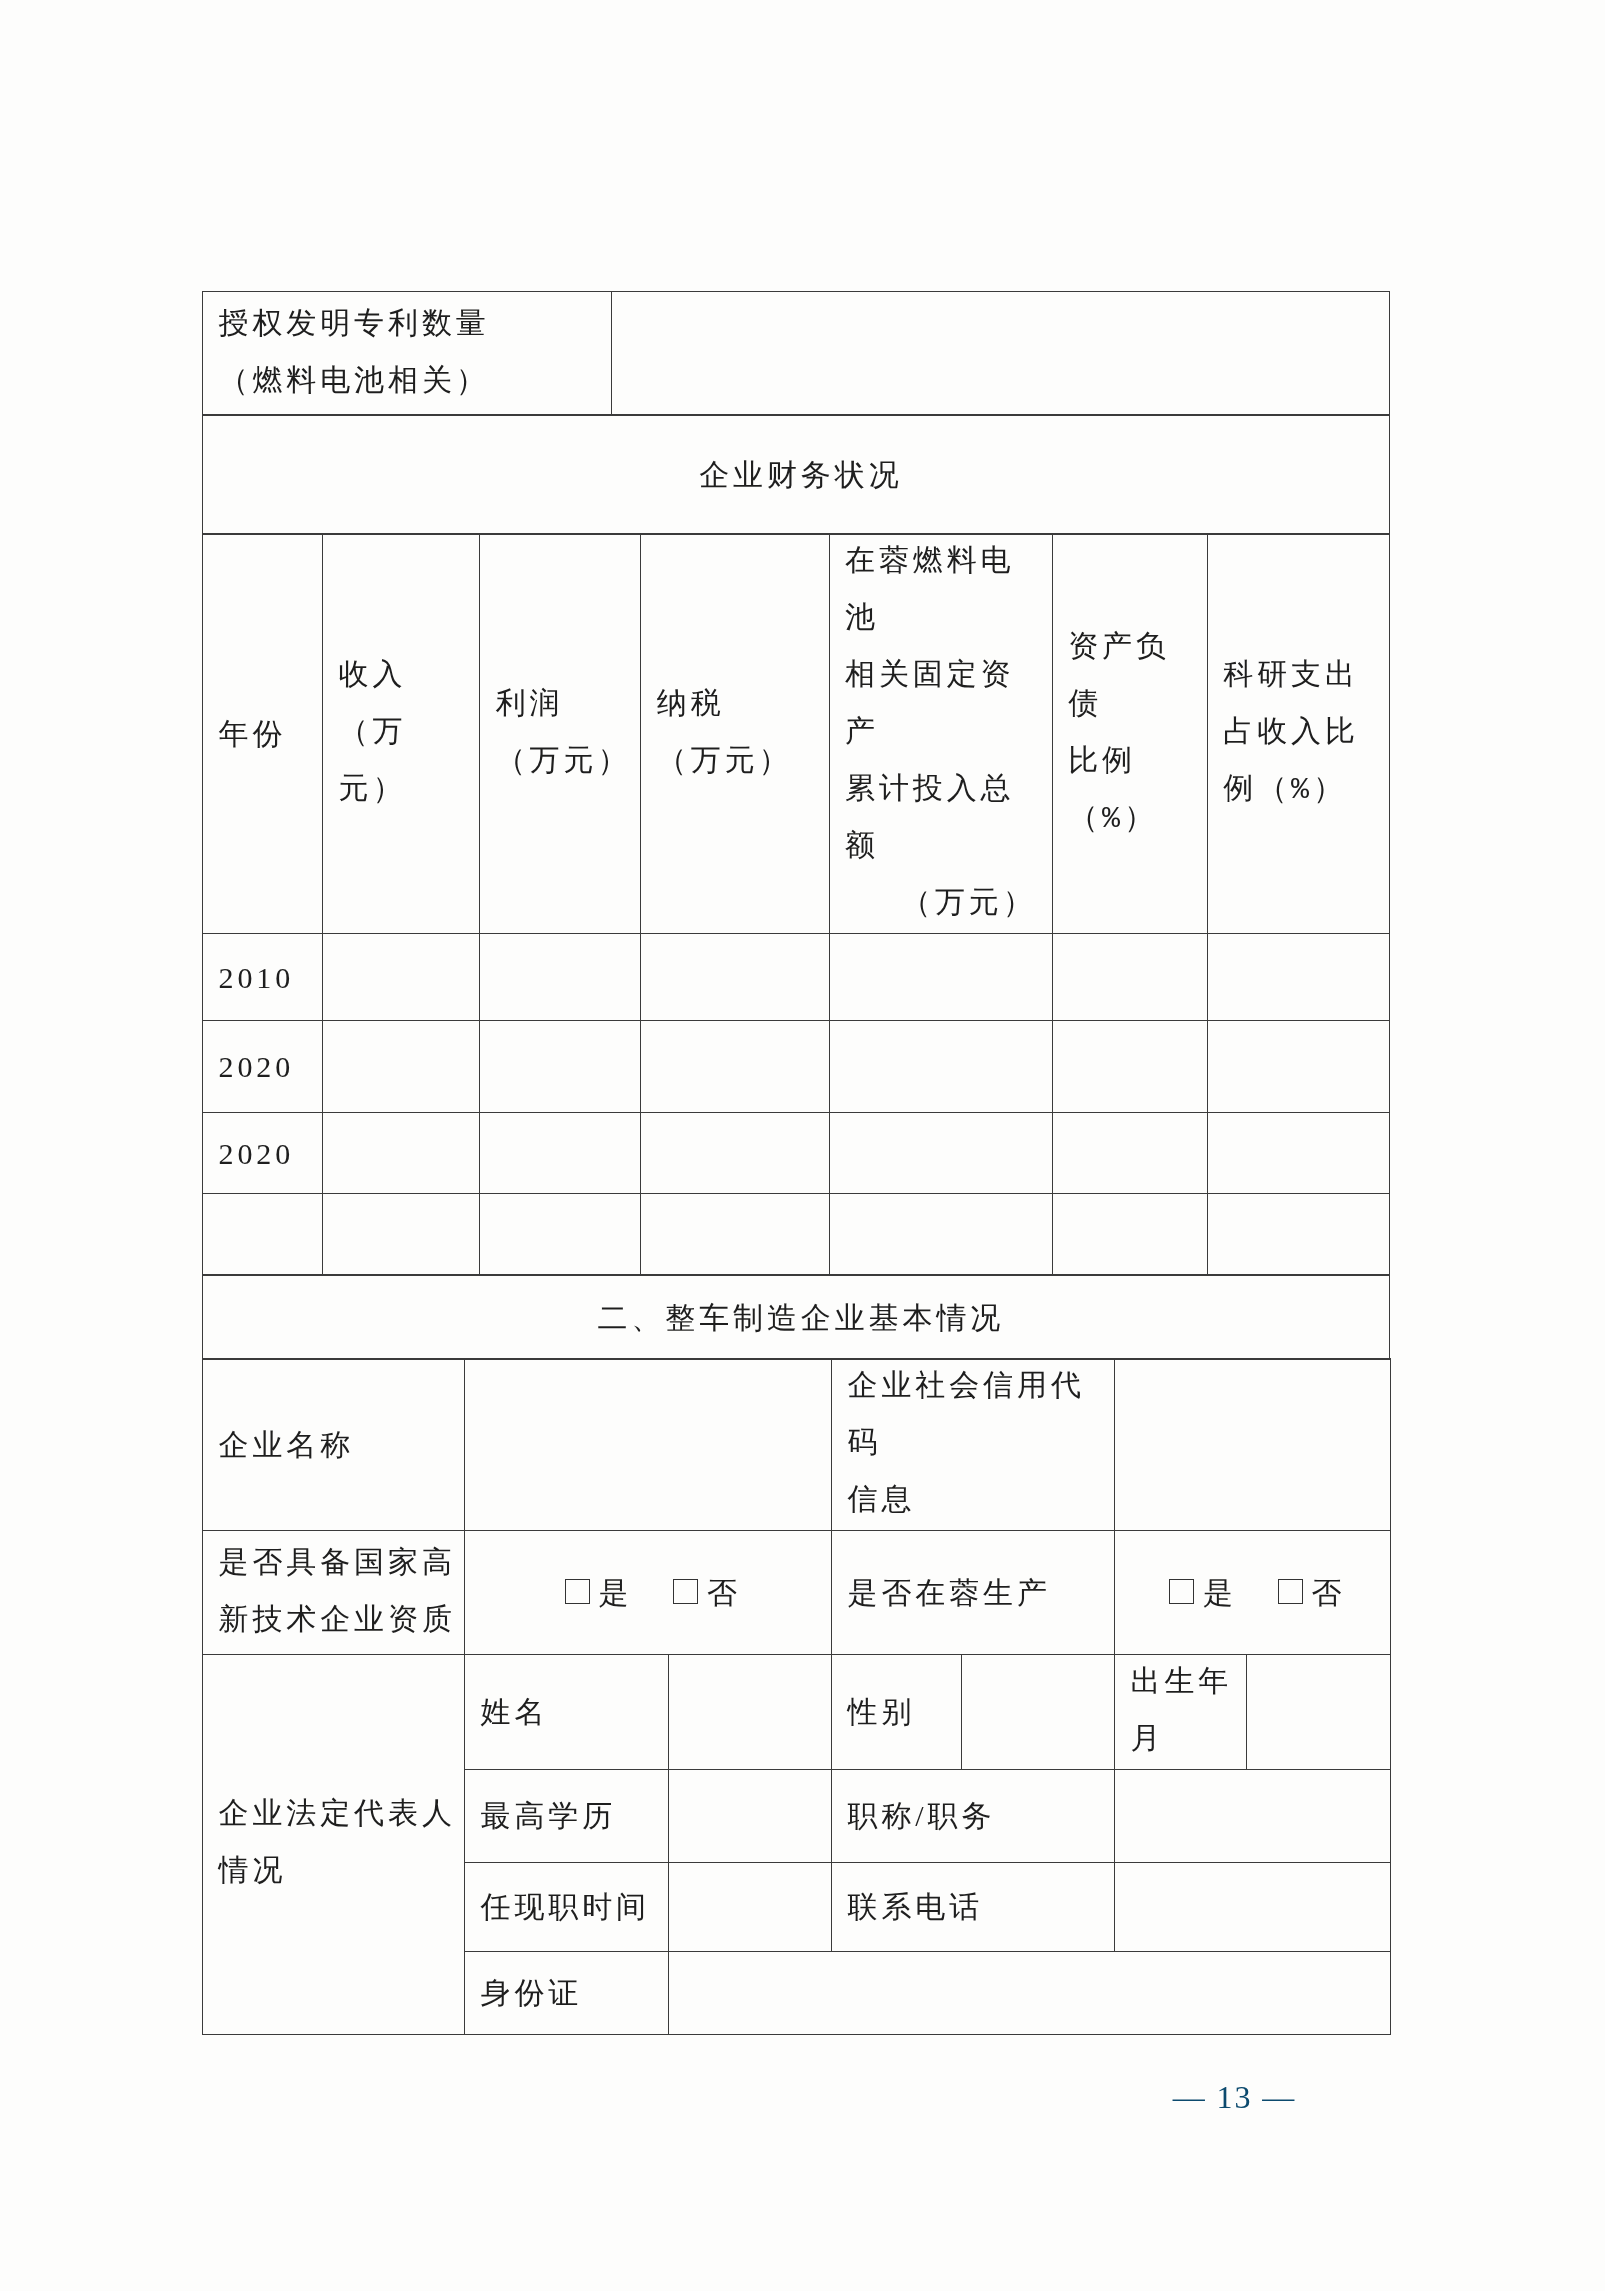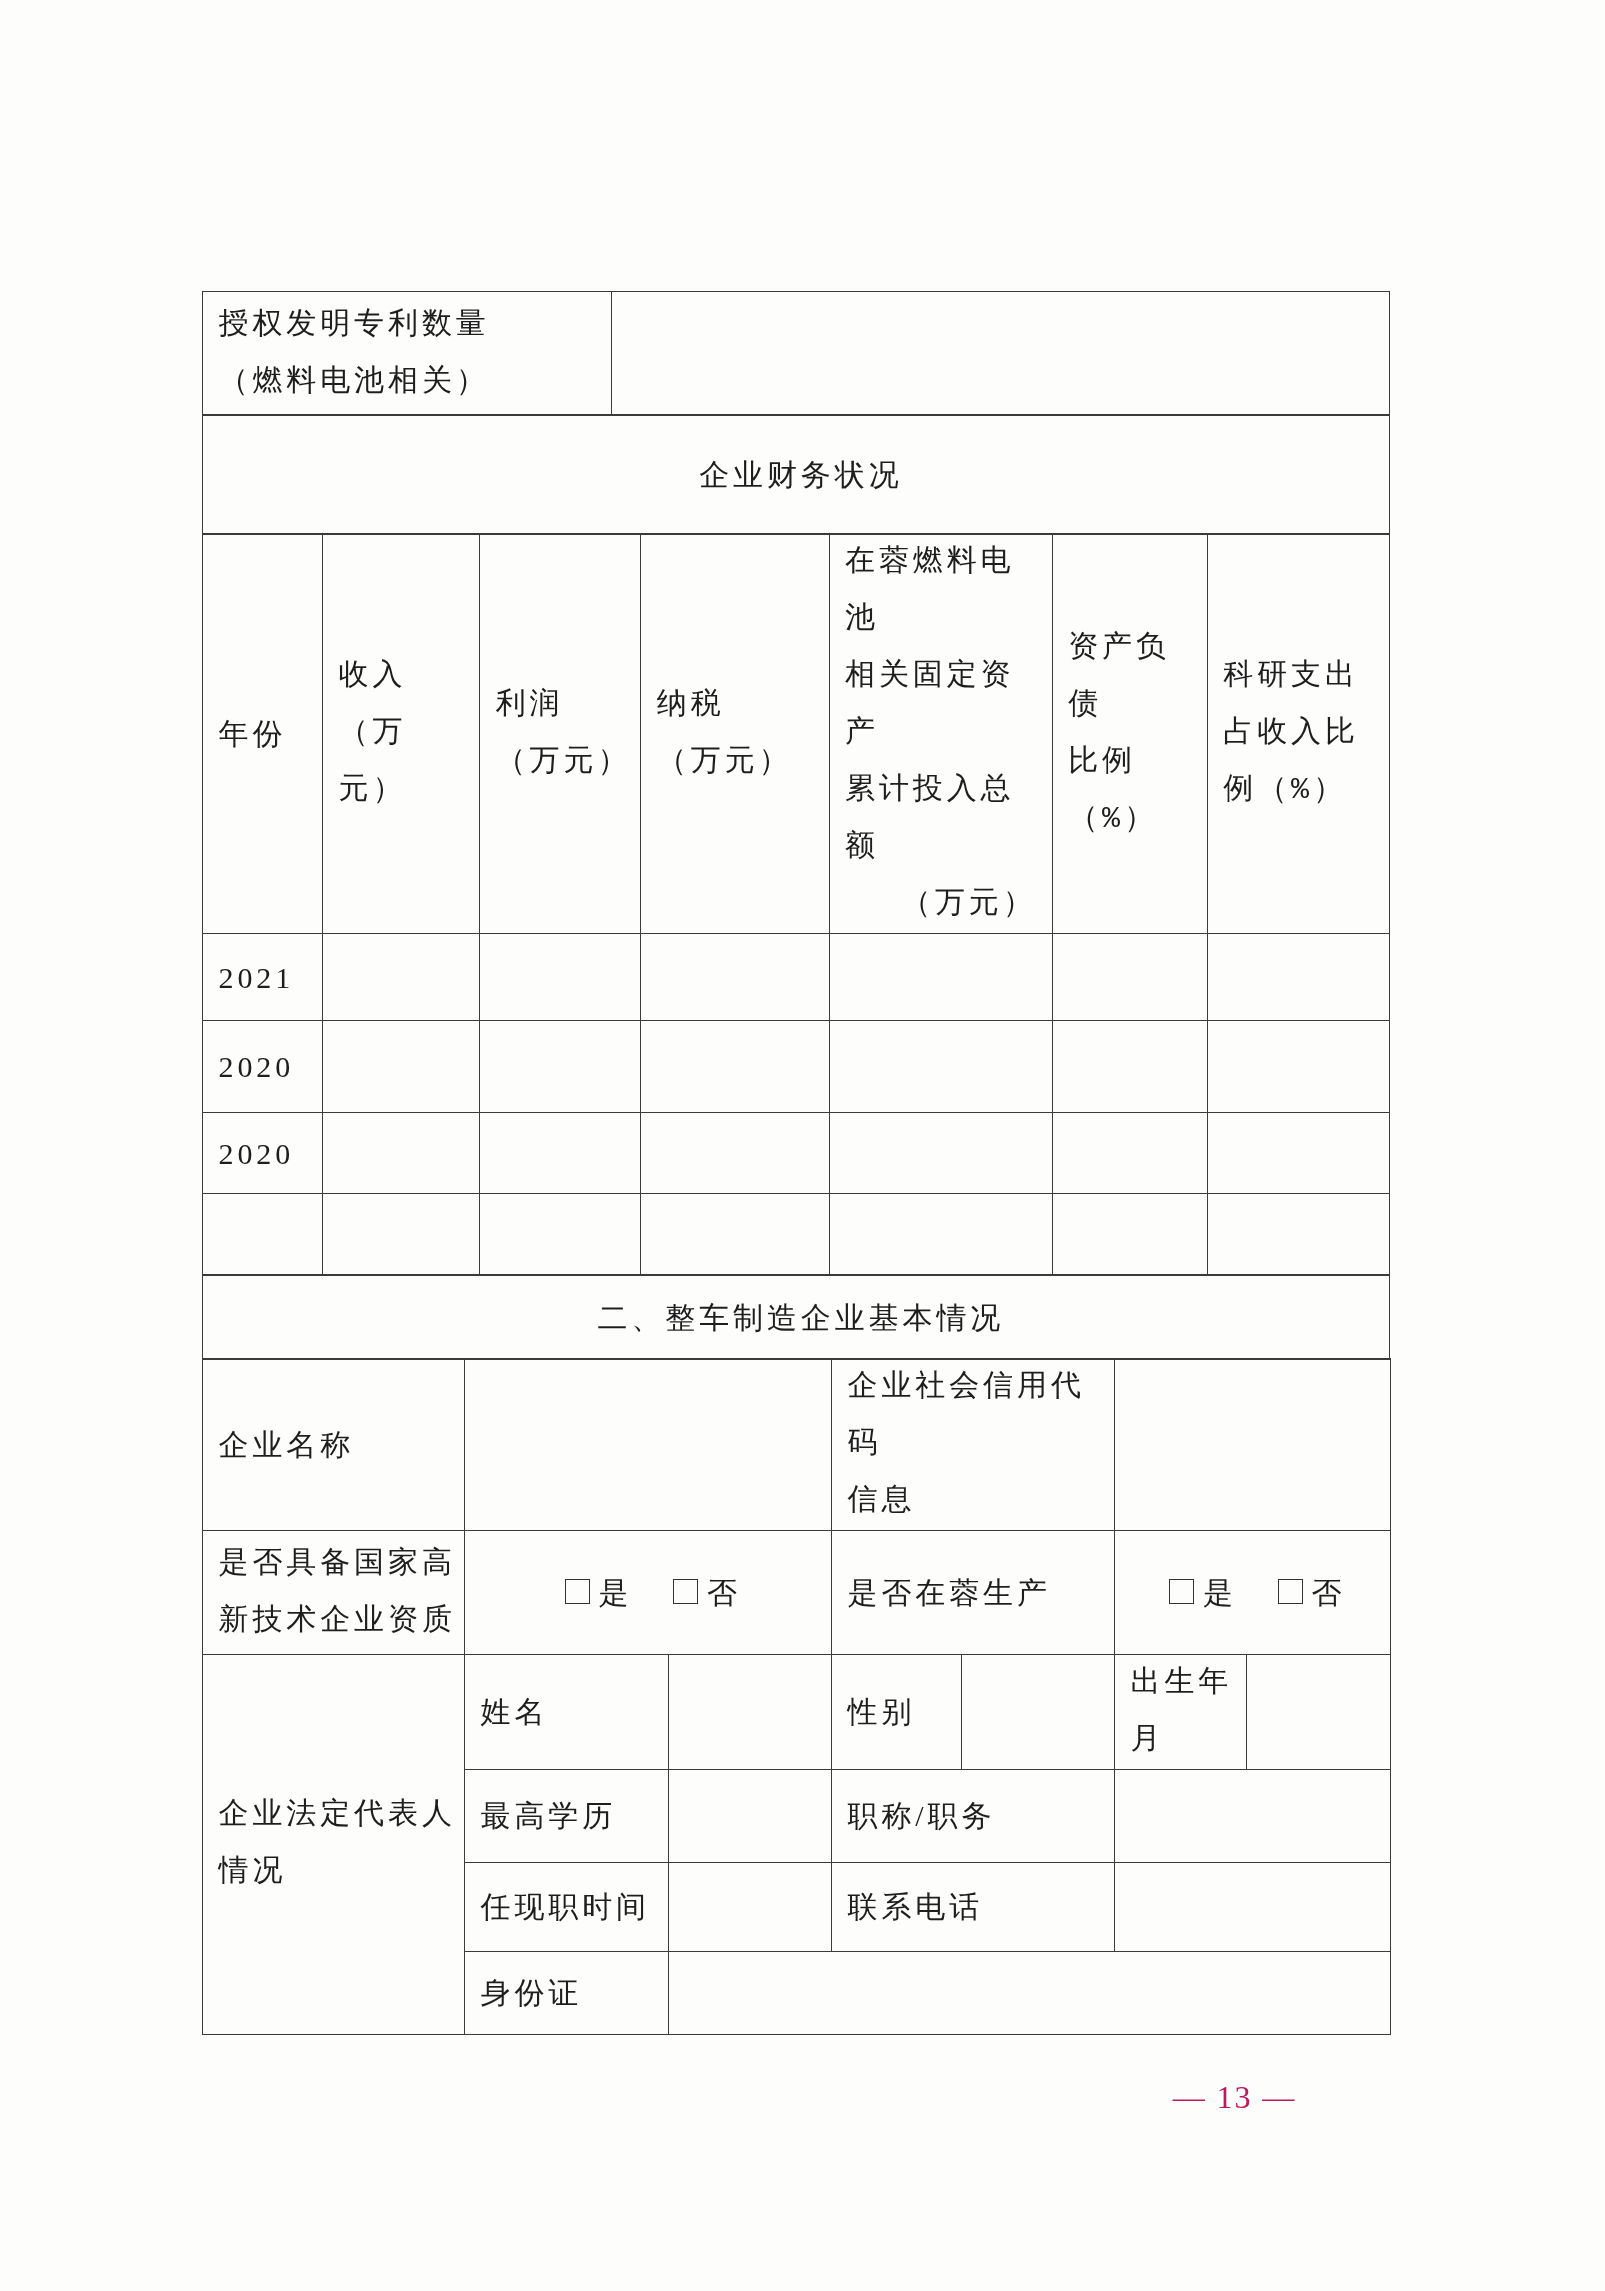--- a/index.html
+++ b/index.html
@@ -36,21 +36,21 @@
   .fin-title{letter-spacing:9.7px;}
   .cbg{white-space:nowrap;display:inline-block;}
   .cb{
     display:inline-block;width:23px;height:23px;
     border:1.9px solid #333;background:#fdfdfc;
     margin-right:8.7px;vertical-align:-1px;
   }
   .cb-gap{display:inline-block;width:41px;}
   .footer{
     position:absolute;left:1089px;top:2079px;width:291px;
-    text-align:center;font-size:32px;letter-spacing:1.9px;color:#be185d;
+    text-align:center;font-size:32px;letter-spacing:1.9px;color:#0c4a6e;
   }
 </style>
 </head>
 <body>
 
 <div class="page">
   <div class="form-wrap">
 
     <table class="t first">
       <colgroup>
@@ -111,21 +111,21 @@
           <span class="ln">资产负债</span>
           <span class="ln">比例（%）</span>
         </td>
         <td>
           <span class="ln">科研支出</span>
           <span class="ln">占收入比</span>
           <span class="ln">例（%）</span>
         </td>
       </tr>
       <tr style="height:87px">
-        <td>2021</td>
+        <td>2010</td>
         <td></td>
         <td></td>
         <td></td>
         <td></td>
         <td></td>
         <td></td>
       </tr>
       <tr style="height:92px">
         <td>2020</td>
         <td></td>

